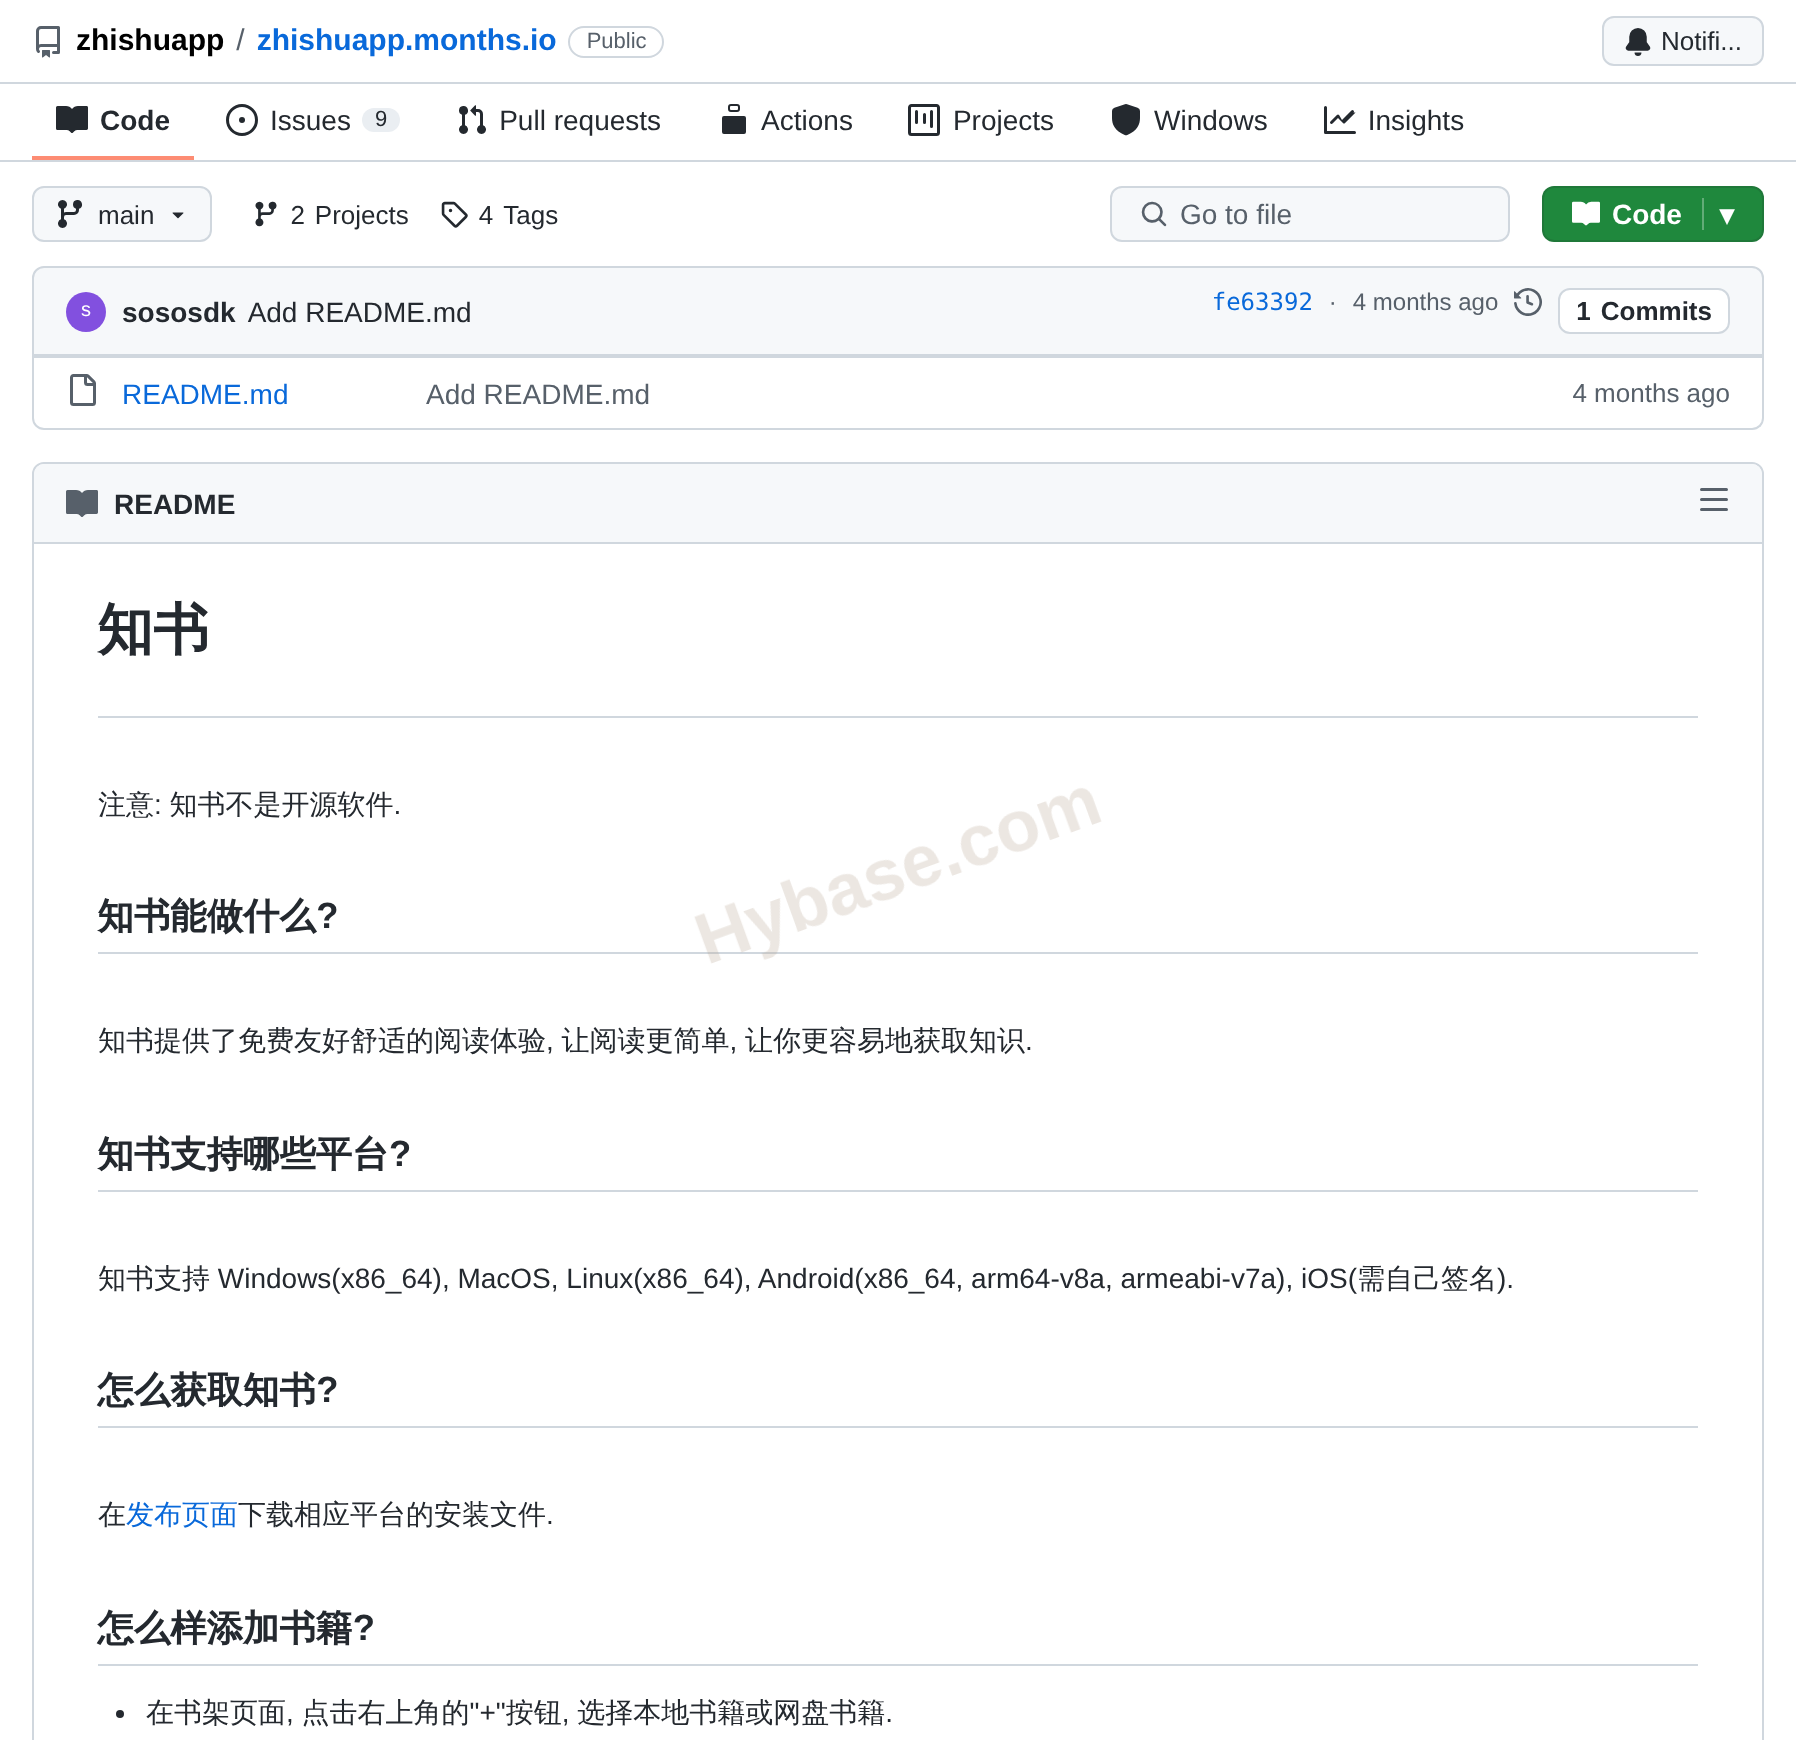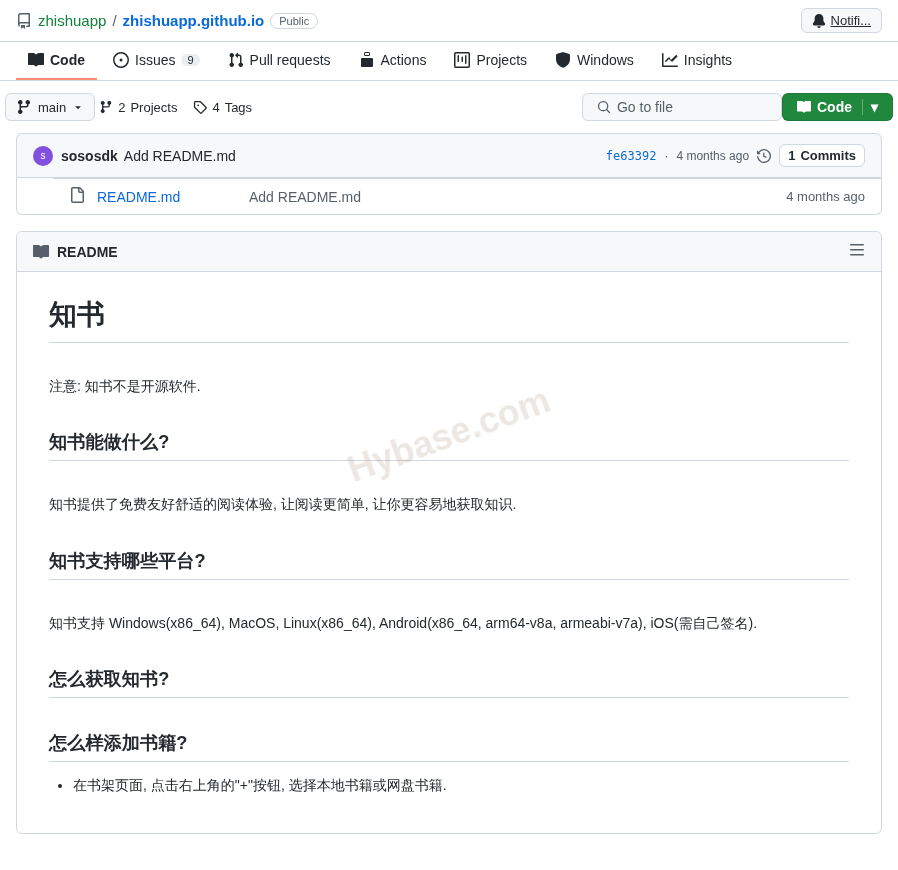--- a/index.html
+++ b/index.html
@@ -1,84 +1,84 @@
 <!DOCTYPE html>
 <html><head>
   <meta charset="utf-8">
   <style>
     * { box-sizing: border-box; margin: 0; padding: 0; }
     body { font-family: -apple-system, BlinkMacSystemFont, "Segoe UI", Helvetica, Arial, sans-serif; font-size: 14px; color: #24292f; background: #fff; }
 
     
     .top-bar { display: flex; align-items: center; padding: 8px 16px; background: #fff; border-bottom: 1px solid #d0d7de; gap: 12px; }
     .repo-title { display: flex; align-items: center; gap: 6px; font-size: 15px; }
-    .repo-title .owner { color: #15803d; font-weight: 400; }
+    .repo-title .owner { color: #000000; font-weight: 700; }
     .repo-title .sep { color: #57606a; }
     .repo-title .name { color: #0969da; font-weight: 600; }
     .repo-badge { font-size: 11px; border: 1px solid #d0d7de; border-radius: 20px; padding: 1px 8px; color: #57606a; }
-    .notif-btn { margin-left: auto; display: flex; align-items: center; gap: 5px; border: 1px solid #d0d7de; border-radius: 6px; padding: 4px 10px; cursor: pointer; font-size: 13px; color: #24292f; background: #f6f8fa; text-decoration: underline; }
+    .notif-btn { margin-left: auto; display: flex; align-items: center; gap: 5px; border: 1px solid #d0d7de; border-radius: 6px; padding: 4px 10px; cursor: pointer; font-size: 13px; color: #24292f; background: #f6f8fa; }
 
     
     .nav-tabs { display: flex; align-items: center; padding: 0 16px; border-bottom: 1px solid #d0d7de; background: #fff; gap: 4px; }
     .nav-tab { display: flex; align-items: center; gap: 6px; padding: 10px 12px; font-size: 14px; color: #24292f; cursor: pointer; border-bottom: 2px solid transparent; text-decoration: none; white-space: nowrap; }
     .nav-tab.active { border-bottom: 2px solid #fd8c73; font-weight: 600; color: #24292f; }
     .badge { background: #eaeef2; border-radius: 20px; padding: 0 6px; font-size: 11px; }
 
     
-    .branch-bar { display: flex; align-items: center; padding: 12px 5px; gap: 0; background: #fff; }
+    .branch-bar { display: flex; align-items: center; padding: 12px 16px; gap: 16px; background: #fff; }
     .branch-btn { display: flex; align-items: center; gap: 6px; border: 1px solid #d0d7de; border-radius: 6px; padding: 5px 10px; cursor: pointer; font-size: 13px; background: #f6f8fa; }
     .branch-links { display: flex; gap: 16px; margin-left: 4px; }
     .branch-link { display: flex; align-items: center; gap: 5px; font-size: 13px; color: #24292f; cursor: pointer; text-decoration: none; }
     .go-to-file { margin-left: auto; display: flex; align-items: center; gap: 6px; border: 1px solid #d0d7de; border-radius: 6px; padding: 5px 14px; background: #f6f8fa; color: #57606a; font-size: 14px; min-width: 200px; cursor: pointer; }
     .code-btn { display: flex; align-items: center; gap: 6px; background: #1f883d; color: #fff; border: 1px solid rgba(31,35,40,0.15); border-radius: 6px; padding: 5px 14px; font-size: 14px; font-weight: 600; cursor: pointer; }
     .code-btn-arrow { border-left: 1px solid rgba(255,255,255,0.3); padding-left: 8px; margin-left: 4px; }
 
     
     .commit-row { display: flex; align-items: center; padding: 10px 16px; border: 1px solid #d0d7de; border-radius: 6px 6px 0 0; background: #f6f8fa; margin: 0 16px; }
     .commit-avatar { width: 20px; height: 20px; border-radius: 50%; background: #8250df; display: flex; align-items: center; justify-content: center; color: #fff; font-size: 10px; margin-right: 8px; }
     .commit-author { font-weight: 600; color: #24292f; margin-right: 6px; }
     .commit-message { color: #24292f; }
-    .commit-sha { margin-left: auto; color: #57606a; font-size: 12px; display: flex; align-items: center; gap: 8px; }
+    .commit-sha { margin-left: auto; color: #57606a; font-size: 12px; display: flex; gap: 8px; }
     .commits-btn { display: flex; align-items: center; gap: 5px; color: #24292f; font-weight: 600; font-size: 13px; cursor: pointer; border: 1px solid #d0d7de; border-radius: 6px; padding: 3px 8px; background: #fff; }
 
     
-    .file-table { margin: 0 16px; border: 1px solid #d0d7de; border-top: none; border-radius: 0 0 6px 6px; overflow: hidden; padding-left: 36px; }
+    .file-table { margin: 0 16px; border: 1px solid #d0d7de; border-top: none; border-radius: 0 0 6px 6px; overflow: hidden; }
     .file-row { display: flex; align-items: center; padding: 8px 16px; border-top: 1px solid #d0d7de; gap: 12px; }
     .file-icon { color: #57606a; font-size: 14px; }
     .file-name { color: #0969da; font-size: 14px; cursor: pointer; min-width: 140px; }
     .file-message { color: #57606a; font-size: 14px; flex: 1; }
     .file-time { color: #57606a; font-size: 13px; margin-left: auto; }
 
     
     .readme-section { margin: 16px 16px 0 16px; border: 1px solid #d0d7de; border-radius: 6px; overflow: hidden; }
     .readme-header { display: flex; align-items: center; padding: 10px 16px; background: #f6f8fa; border-bottom: 1px solid #d0d7de; gap: 8px; }
     .readme-title { font-weight: 600; font-size: 14px; }
     .readme-menu { margin-left: auto; color: #57606a; cursor: pointer; }
     .readme-body { padding: 24px 32px; }
-    .readme-body h1 { font-size: 2em; font-weight: 700; margin-bottom: 4px; border-bottom: 1px solid #d0d7de; padding-bottom: 8px; }
+    .readme-body h1 { font-size: 2em; font-weight: 700; margin-bottom: 4px; border-bottom: 1px solid #d0d7de; padding-bottom: 24px; }
     .readme-body h2 { font-size: 1.3em; font-weight: 700; margin-top: 32px; margin-bottom: 12px; border-bottom: 1px solid #d0d7de; padding-bottom: 6px; }
     .readme-body p { margin-bottom: 12px; line-height: 1.6; color: #24292f; margin-top: 32px; }
     .readme-body a { color: #0969da; text-decoration: none; }
     .readme-body ul { padding-left: 24px; margin-bottom: 12px; }
     .readme-body li { margin-bottom: 6px; line-height: 1.6; }
 
     
     .watermark { position: fixed; top: 50%; left: 50%; transform: translate(-50%, -50%) rotate(-20deg); font-size: 36px; color: rgba(180,160,140,0.25); pointer-events: none; white-space: nowrap; z-index: 1000; font-weight: 700; }
   </style>
 </head>
 <body>
 
 <div class="top-bar">
   <div class="repo-title">
     <svg width="16" height="16" viewBox="0 0 16 16" fill="#57606a">
         <path d="M2 2.5A2.5 2.5 0 0 1 4.5 0h8.75a.75.75 0 0 1 .75.75v12.5a.75.75 0 0 1-.75.75h-2.5a.75.75 0 0 1 0-1.5h1.75v-2h-8a1 1 0 0 0-.714 1.7.75.75 0 1 1-1.072 1.05A2.495 2.495 0 0 1 2 11.5Zm10.5-1h-8a1 1 0 0 0-1 1v6.708A2.486 2.486 0 0 1 4.5 9h8ZM5 12.25a.25.25 0 0 1 .25-.25h3.5a.25.25 0 0 1 .25.25v3.25a.25.25 0 0 1-.4.2l-1.45-1.087a.249.249 0 0 0-.3 0L5.4 15.7a.25.25 0 0 1-.4-.2Z"></path>
       </svg>
     <span class="owner">zhishuapp</span>
     <span class="sep">/</span>
-    <span class="name">zhishuapp.github.io</span>
+    <span class="name">zhishuapp.months.io</span>
     <span class="repo-badge">Public</span>
   </div>
   <button class="notif-btn">
     <svg width="14" height="14" viewBox="0 0 16 16" fill="#24292f">
         <path d="M8 16a2 2 0 0 0 1.985-1.75c.017-.137-.097-.25-.235-.25h-3.5c-.138 0-.252.113-.235.25A2 2 0 0 0 8 16ZM3 5a5 5 0 0 1 10 0v2.947c0 .05.015.098.042.139l1.703 2.555A1.519 1.519 0 0 1 13.482 13H2.518a1.516 1.516 0 0 1-1.263-2.36l1.703-2.554A.255.255 0 0 0 3 7.947Z"></path>
       </svg>
     <span>Notifi...</span>
   </button>
 </div>
 
@@ -221,20 +221,23 @@
     </div>
   </div>
   <div class="readme-body">
     <h1>知书</h1>
     <p>注意: 知书不是开源软件.</p>
     <h2>知书能做什么?</h2>
     <p>知书提供了免费友好舒适的阅读体验, 让阅读更简单, 让你更容易地获取知识.</p>
     <h2>知书支持哪些平台?</h2>
     <p>知书支持 Windows(x86_64), MacOS, Linux(x86_64), Android(x86_64, arm64-v8a, armeabi-v7a), iOS(需自己签名).</p>
     <h2>怎么获取知书?</h2>
+    <p>
+      <span>在</span><a href="#">发布页面</a><span>下载相应平台的安装文件.</span>
+    </p>
     <h2>怎么样添加书籍?</h2>
     <ul>
       <li>在书架页面, 点击右上角的"+"按钮, 选择本地书籍或网盘书籍.</li>
     </ul>
   </div>
 </div>
 
 <div class="watermark">Hybase.com</div>
 
 </body></html>

